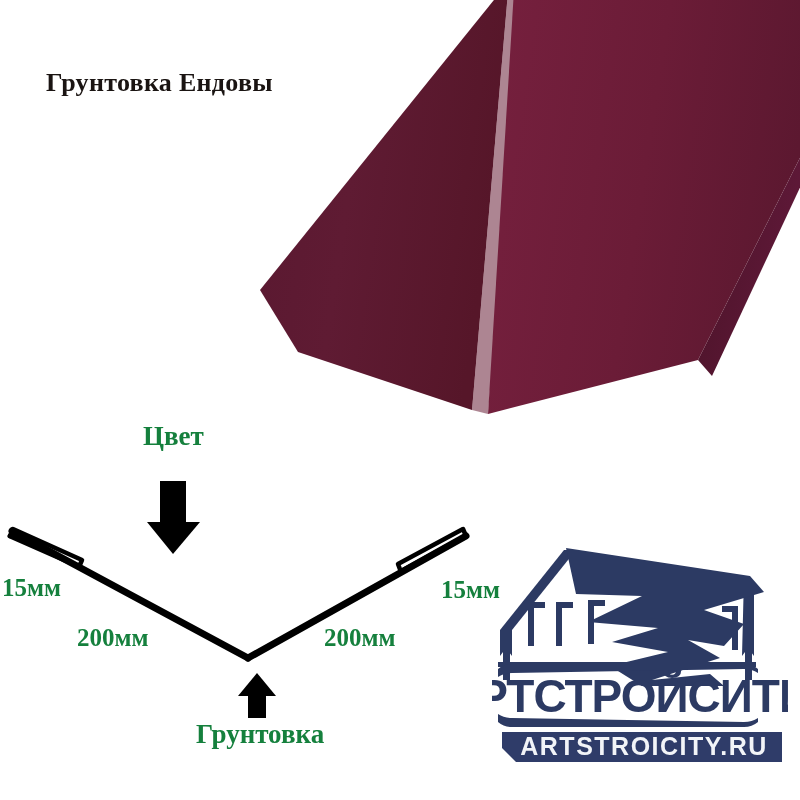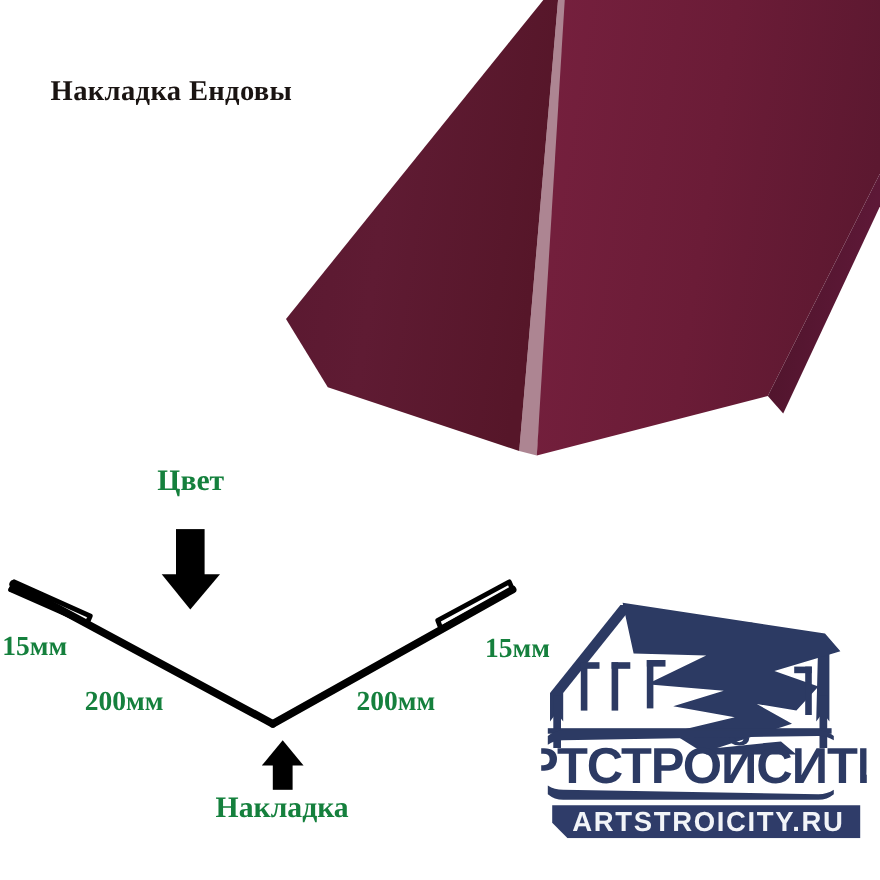--- a/index.html
+++ b/index.html
@@ -96,21 +96,21 @@
     top: 536px;
     width: 296px;
     height: 226px;
   }
 </style>
 </head>
 <body>
 
 <div id="page">
 
-  <div id="product-title" class="diagram-label">Накладка Ендовы</div>
+  <div id="product-title" class="diagram-label">Грунтовка Ендовы</div>
 
   <svg id="render-3d" viewBox="0 0 560 450">
     <defs>
       <linearGradient id="gradLeft" x1="0" y1="0" x2="1" y2="0.25">
         <stop offset="0%" stop-color="#591830"></stop>
         <stop offset="45%" stop-color="#5f1b33"></stop>
         <stop offset="100%" stop-color="#561629"></stop>
       </linearGradient>
       <linearGradient id="gradRight" x1="0" y1="0" x2="1" y2="0.2">
         <stop offset="0%" stop-color="#76203e"></stop>
@@ -152,21 +152,21 @@
     </g>
 
     <g>
       <polygon points="257,233 276,256 238,256" fill="#000000"></polygon>
       <rect x="248" y="254" width="18" height="24" fill="#000000"></rect>
     </g>
   </svg>
 
   <div class="diagram-label" id="label-color">Цвет</div>
 
-  <div class="diagram-label" id="label-primer">Накладка</div>
+  <div class="diagram-label" id="label-primer">Грунтовка</div>
 
   <div class="diagram-label" id="label-left-15">15мм</div>
 
   <div class="diagram-label" id="label-right-15">15мм</div>
 
   <div class="diagram-label" id="label-left-200">200мм</div>
 
   <div class="diagram-label" id="label-right-200">200мм</div>
 
   <svg id="logo" viewBox="0 0 296 226">

